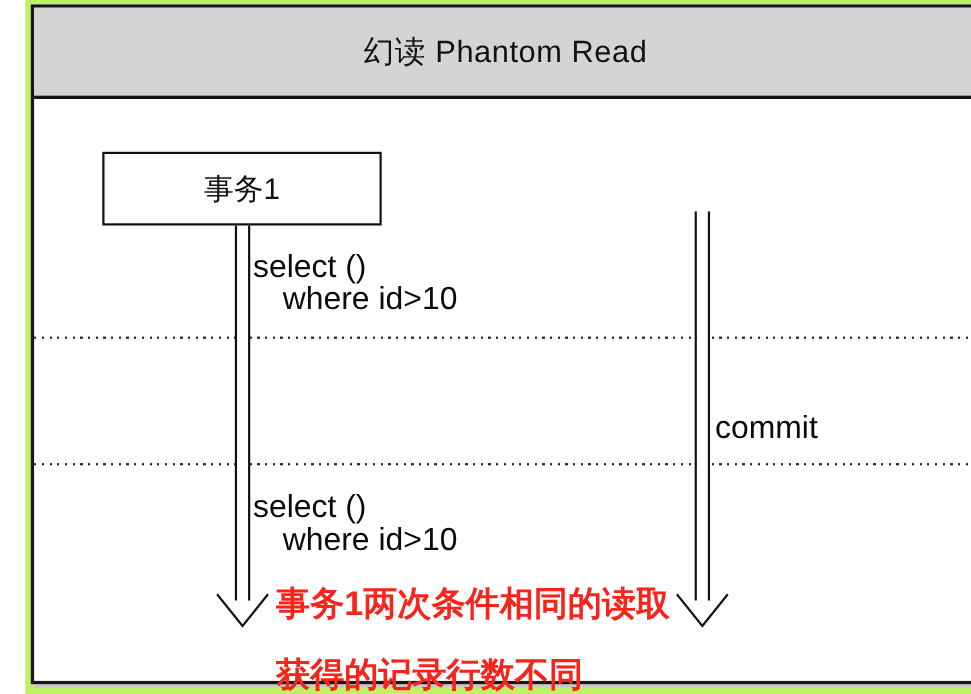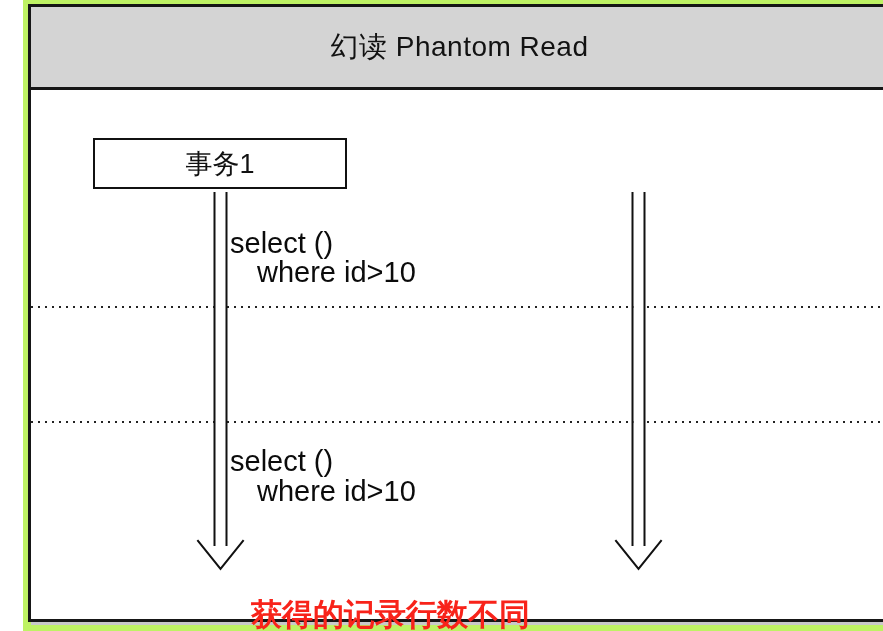--- a/index.html
+++ b/index.html
@@ -27,21 +27,21 @@
     border-bottom:3px solid #161616;
     display:flex;align-items:center;justify-content:center;
   }
   .title-text{
     font-size:28px;
     color:#121212;
     letter-spacing:0.5px;
   }
   .txn-box{
     position:absolute;
-    height:51px;
+    height:67px;
     border:2px solid #111;
     background:#ffffff;
     box-sizing:border-box;
     display:flex;align-items:center;justify-content:center;
     font-size:27px;
     z-index:3;
   }
   #txn1{left:70px;top:138px;width:254px;}
   #txn2{left:488px;top:138px;width:255px;}
   .dotted-line{
@@ -114,19 +114,21 @@
     <polyline points="2,349 24.5,377 47,349" fill="none" stroke="#111" stroke-width="2" stroke-linecap="square"></polyline>
   </svg>
 
   <div class="txn-box" id="txn1">
     <span>事务1</span>
   </div>
 
   <div class="op-line" id="op1l1">select ()</div>
   <div class="op-line" id="op1l2">where id&gt;10</div>
 
+  <div class="op-line" id="op2l2">commit</div>
 
   <div class="op-line" id="op3l1">select ()</div>
   <div class="op-line" id="op3l2">where id&gt;10</div>
 
+  <div class="annotation-line" id="ann1">事务1两次条件相同的读取</div>
   <div class="annotation-line" id="ann2">获得的记录行数不同</div>
 
 </div>
 
 </body></html>

